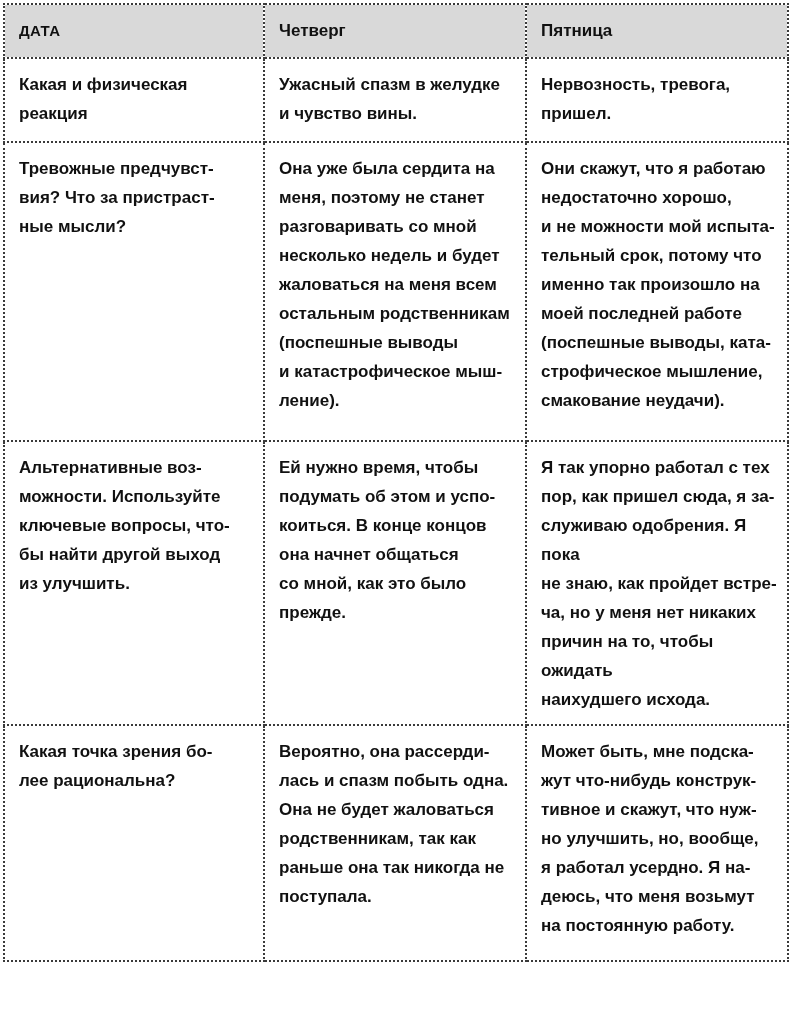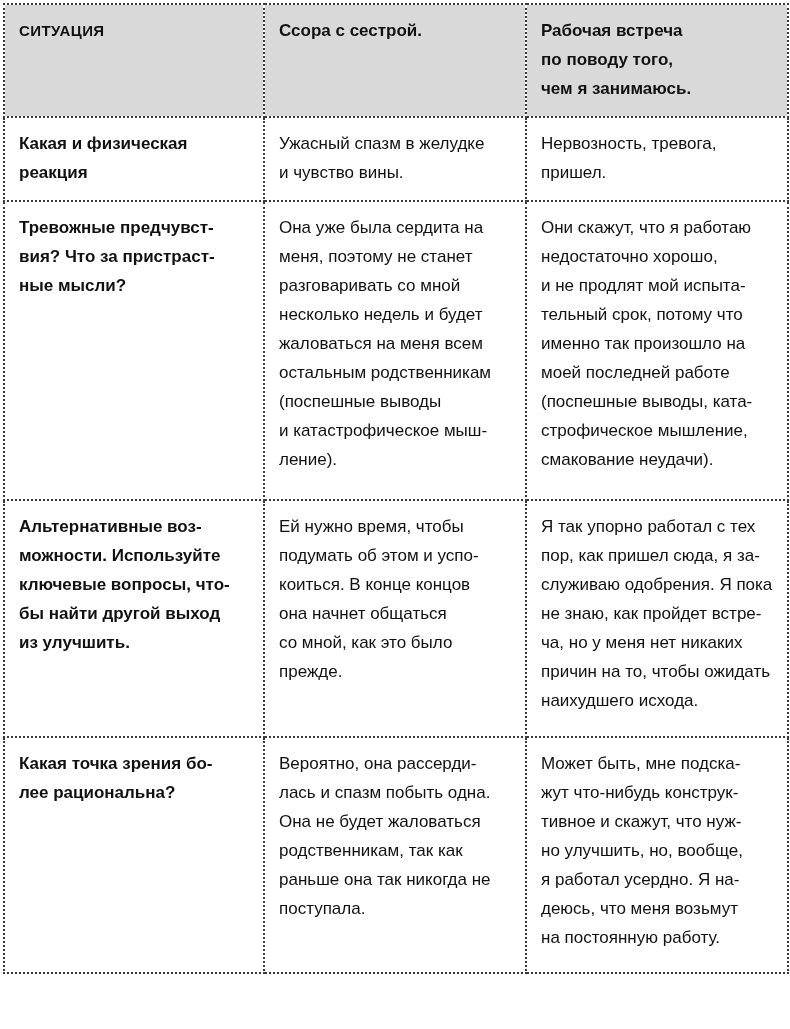--- a/index.html
+++ b/index.html
@@ -21,21 +21,21 @@
   col.c2 { width: 262px; }
   col.c3 { width: 262px; }
   td {
     border: 2px dotted #3a3a3a;
     vertical-align: top;
     padding: 11px 10px 10px 14px;
     font-size: 17px;
     line-height: 29px;
     white-space: pre-line;
     text-align: left;
-    font-weight: normal;
+    font-weight: bold;
     overflow: hidden;
   }
   .shaded { background: #d9d9d9; }
   .bold { font-weight: bold; }
   .caps { font-size: 15px; letter-spacing: 0.4px; }
   tr.r1 { height: 54px; }
   tr.r2 { height: 113px; }
   tr.r3 { height: 84px; }
   tr.r4 { height: 299px; }
   tr.r5 { height: 237px; }
@@ -45,28 +45,26 @@
 <body>
 
 <table class="thought-record">
   <colgroup>
     <col class="c1">
     <col class="c2">
     <col class="c3">
   </colgroup>
 
   <tbody>
+      <tr class="r1">
+    <td class="shaded bold caps">ДАТА</td>
+    <td class="shaded bold">Четверг</td>
+    <td class="shaded bold">Пятница</td>
+  </tr>
 
-  <tr class="r2">
-    <td class="shaded bold caps">СИТУАЦИЯ</td>
-    <td class="shaded bold">Ссора с сестрой.</td>
-    <td class="shaded bold">Рабочая встреча
-по поводу того,
-чем я занимаюсь.</td>
-  </tr>
 
   <tr class="r3">
     <td class="bold">Какая и физическая
 реакция</td>
     <td>Ужасный спазм в желудке
 и чувство вины.</td>
     <td>Нервозность, тревога,
 пришел.</td>
   </tr>
 
@@ -78,21 +76,21 @@
 меня, поэтому не станет
 разговаривать со мной
 несколько недель и будет
 жаловаться на меня всем
 остальным родственникам
 (поспешные выводы
 и катастрофическое мыш-
 ление).</td>
     <td>Они скажут, что я работаю
 недостаточно хорошо,
-и не продлят мой испыта-
+и не можности мой испыта-
 тельный срок, потому что
 именно так произошло на
 моей последней работе
 (поспешные выводы, ката-
 строфическое мышление,
 смакование неудачи).</td>
   </tr>
 
   <tr class="r5">
     <td class="bold">Альтернативные воз-

